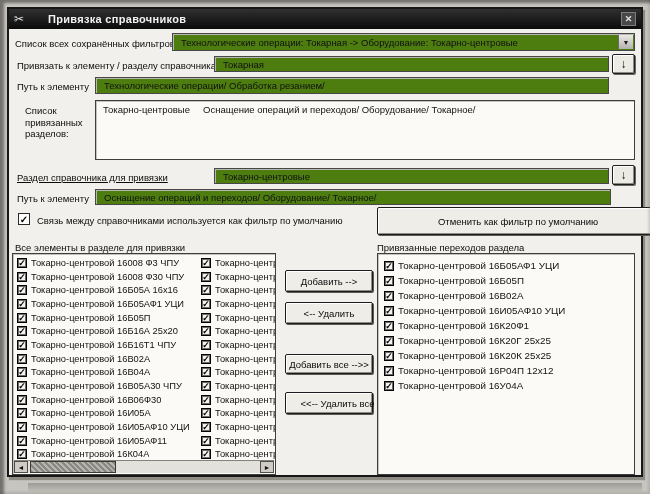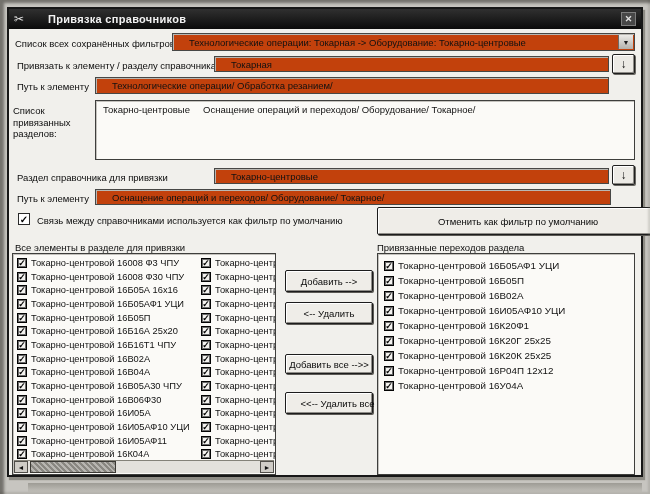--- a/index.html
+++ b/index.html
@@ -30,22 +30,22 @@
   .close-btn {
     margin-left:auto; width:15px; height:14px; background:#474747;
     border:1px solid #7d7d7d; color:#e3e3e3; font-size:9px; line-height:12px;
     text-align:center; font-weight:bold; cursor:default;
   }
 
   .lbl { position:absolute; font-size:9.5px; color:#0c0c0c; white-space:nowrap; }
   .lbl.wrap { white-space:normal; line-height:11.5px; }
 
   .field {
-    position:absolute; background:#c2410c; border:1px solid #474745;
-    font-size:9.5px; padding:1px 16px; display:flex; align-items:center;
+    position:absolute; background:#4d7c0f; border:1px solid #474745;
+    font-size:9.5px; padding:1px 8px; display:flex; align-items:center;
     white-space:nowrap; overflow:hidden; box-shadow: inset 1px 1px 0 #b9b7b2;
   }
   .combo { padding-right:18px; }
   .combo-btn {
     position:absolute; right:1px; top:1px; bottom:1px; width:15px;
     background:linear-gradient(#eceae6,#b3b1ac); border-left:1px solid #6d6b67;
     display:flex; align-items:center; justify-content:center;
     font-size:7px; color:#1d1d1d;
   }
   .down-btn {
@@ -121,30 +121,30 @@
   <div class="field" style="left:205px; top:47px; width:395px; height:16px;">
     <span>Токарная</span>
   </div>
   <div class="down-btn" style="left:603px; top:45px; width:23px; height:20px;">↓</div>
 
   <div class="lbl" style="left:8px; top:72px;">Путь к элементу</div>
   <div class="field" style="left:86px; top:68px; width:514px; height:17px;align-items:center;">
     <span>Технологические операции/ Обработка резанием/</span>
   </div>
 
-  <div class="lbl wrap" style="left:4px; top:96px; width:74px;">Список привязанных разделов:</div>
+  <div class="lbl wrap" style="left:16px; top:96px; width:74px;">Список привязанных разделов:</div>
   <div class="listbox" style="left:86px; top:91px; width:540px; height:60px;">
 
       <div class="bound-row">
         <span class="bound-name">Токарно-центровые</span>
         <span>Оснащение операций и переходов/ Оборудование/ Токарное/</span>
       </div>
     </div>
 
-  <div class="lbl" style="left:8px; top:163px;">Раздел справочника для привязки</div>
+  <div class="lbl" style="left:8px; top:163px;text-decoration:underline;">Раздел справочника для привязки</div>
   <div class="field" style="left:205px; top:159px; width:395px; height:16px;">
     <span>Токарно-центровые</span>
   </div>
   <div class="down-btn" style="left:603px; top:156px; width:23px; height:20px;">↓</div>
 
   <div class="lbl" style="left:8px; top:184px;">Путь к элементу</div>
   <div class="field" style="left:86px; top:180px; width:516px; height:16px;">
     <span>Оснащение операций и переходов/ Оборудование/ Токарное/</span>
   </div>
 

